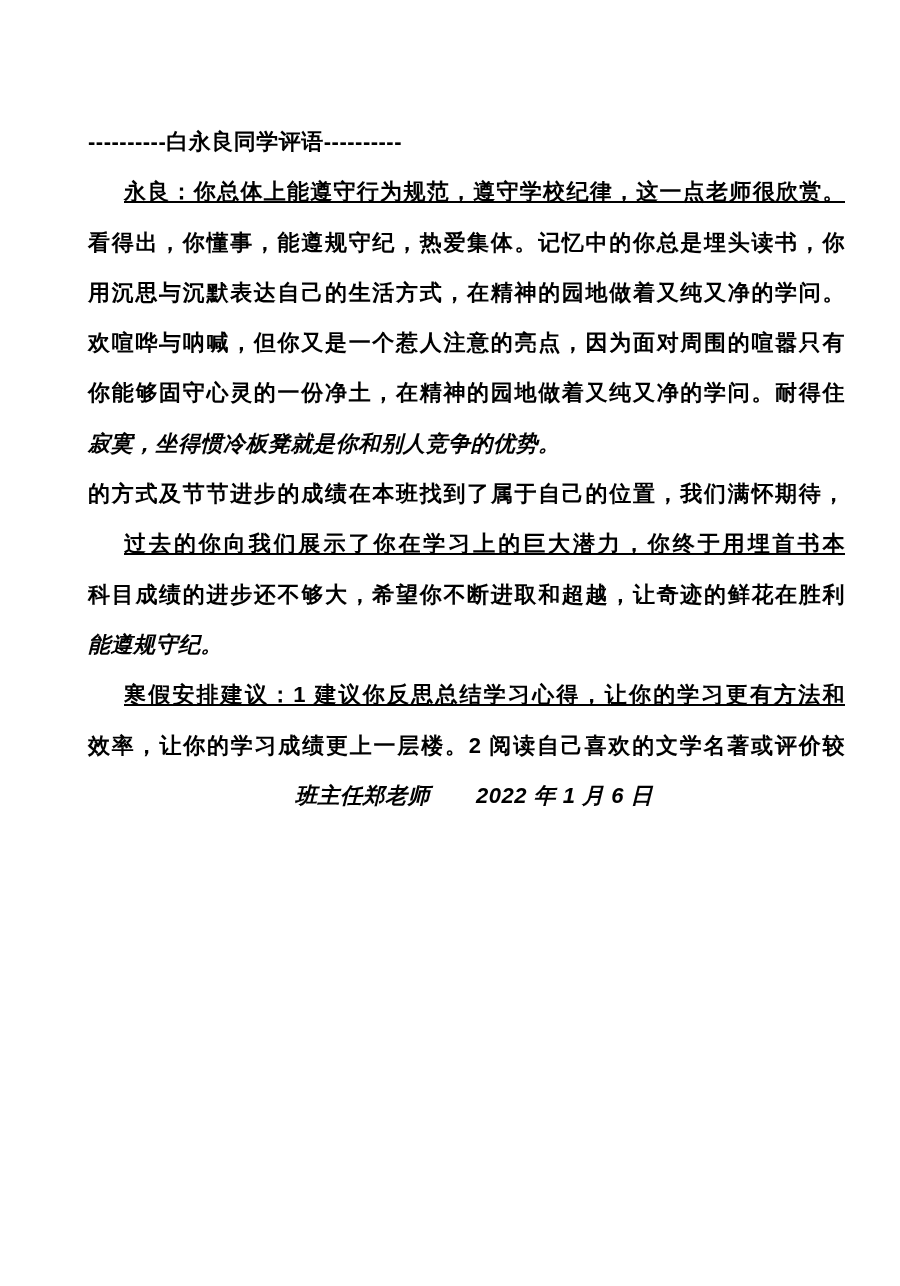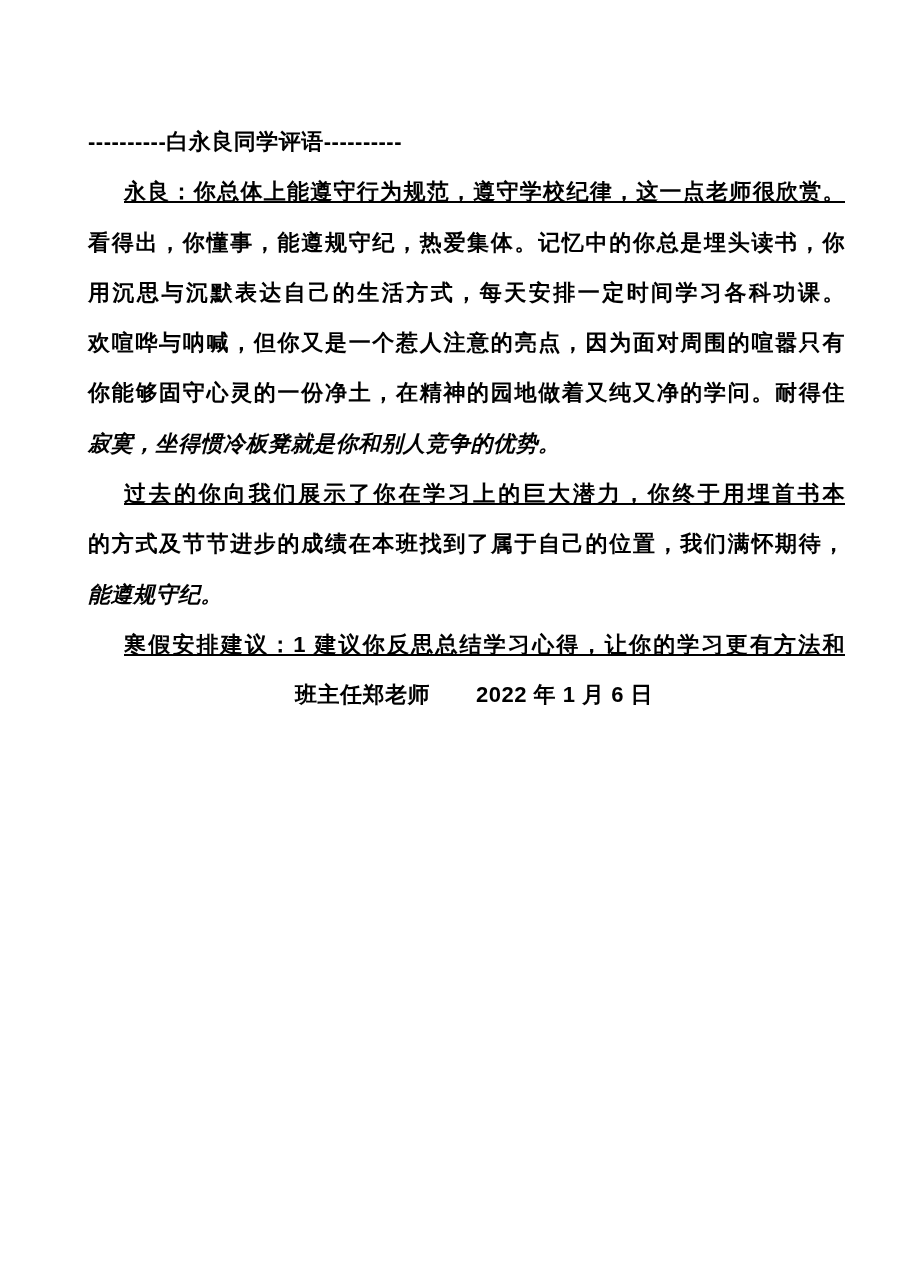--- a/index.html
+++ b/index.html
@@ -44,41 +44,44 @@
   .title-line {
     text-align: left;
     text-align-last: left;
     white-space: nowrap;
   }
   .sig-line {
     text-align: left;
     text-align-last: left;
     padding-left: 207px;
     white-space: nowrap;
+    font-style: italic;
   }
   .sig-gap {
     display: inline-block;
     width: 46px;
   }
 </style>
 </head>
 <body>
 
 <div class="page">
   <div class="content">
     <div class="title-line">----------白永良同学评语----------</div>
     <div>
         <div class="line para-first">永良：你总体上能遵守行为规范，遵守学校纪律，这一点老师很欣赏。</div>
         <div class="line">看得出，你懂事，能遵规守纪，热爱集体。记忆中的你总是埋头读书，你</div>
-        <div class="line">用沉思与沉默表达自己的生活方式，每天安排一定时间学习各科功课。</div>
+        <div class="line">用沉思与沉默表达自己的生活方式，在精神的园地做着又纯又净的学问。</div>
         <div class="line">欢喧哗与呐喊，但你又是一个惹人注意的亮点，因为面对周围的喧嚣只有</div>
         <div class="line">你能够固守心灵的一份净土，在精神的园地做着又纯又净的学问。耐得住</div>
         <div class="line para-last">寂寞，坐得惯冷板凳就是你和别人竞争的优势。</div>
+        <div class="line">的方式及节节进步的成绩在本班找到了属于自己的位置，我们满怀期待，</div>
         <div class="line para-first">过去的你向我们展示了你在学习上的巨大潜力，你终于用埋首书本</div>
-        <div class="line">的方式及节节进步的成绩在本班找到了属于自己的位置，我们满怀期待，</div>
+        <div class="line">科目成绩的进步还不够大，希望你不断进取和超越，让奇迹的鲜花在胜利</div>
         <div class="line para-last">能遵规守纪。</div>
         <div class="line para-first">寒假安排建议：1 建议你反思总结学习心得，让你的学习更有方法和</div>
+        <div class="line">效率，让你的学习成绩更上一层楼。2 阅读自己喜欢的文学名著或评价较</div>
       </div>
     <div class="sig-line">
       <span>班主任郑老师</span><span class="sig-gap"></span><span>2022 年 1 月 6 日</span>
     </div>
   </div>
 </div>
 
 </body></html>

